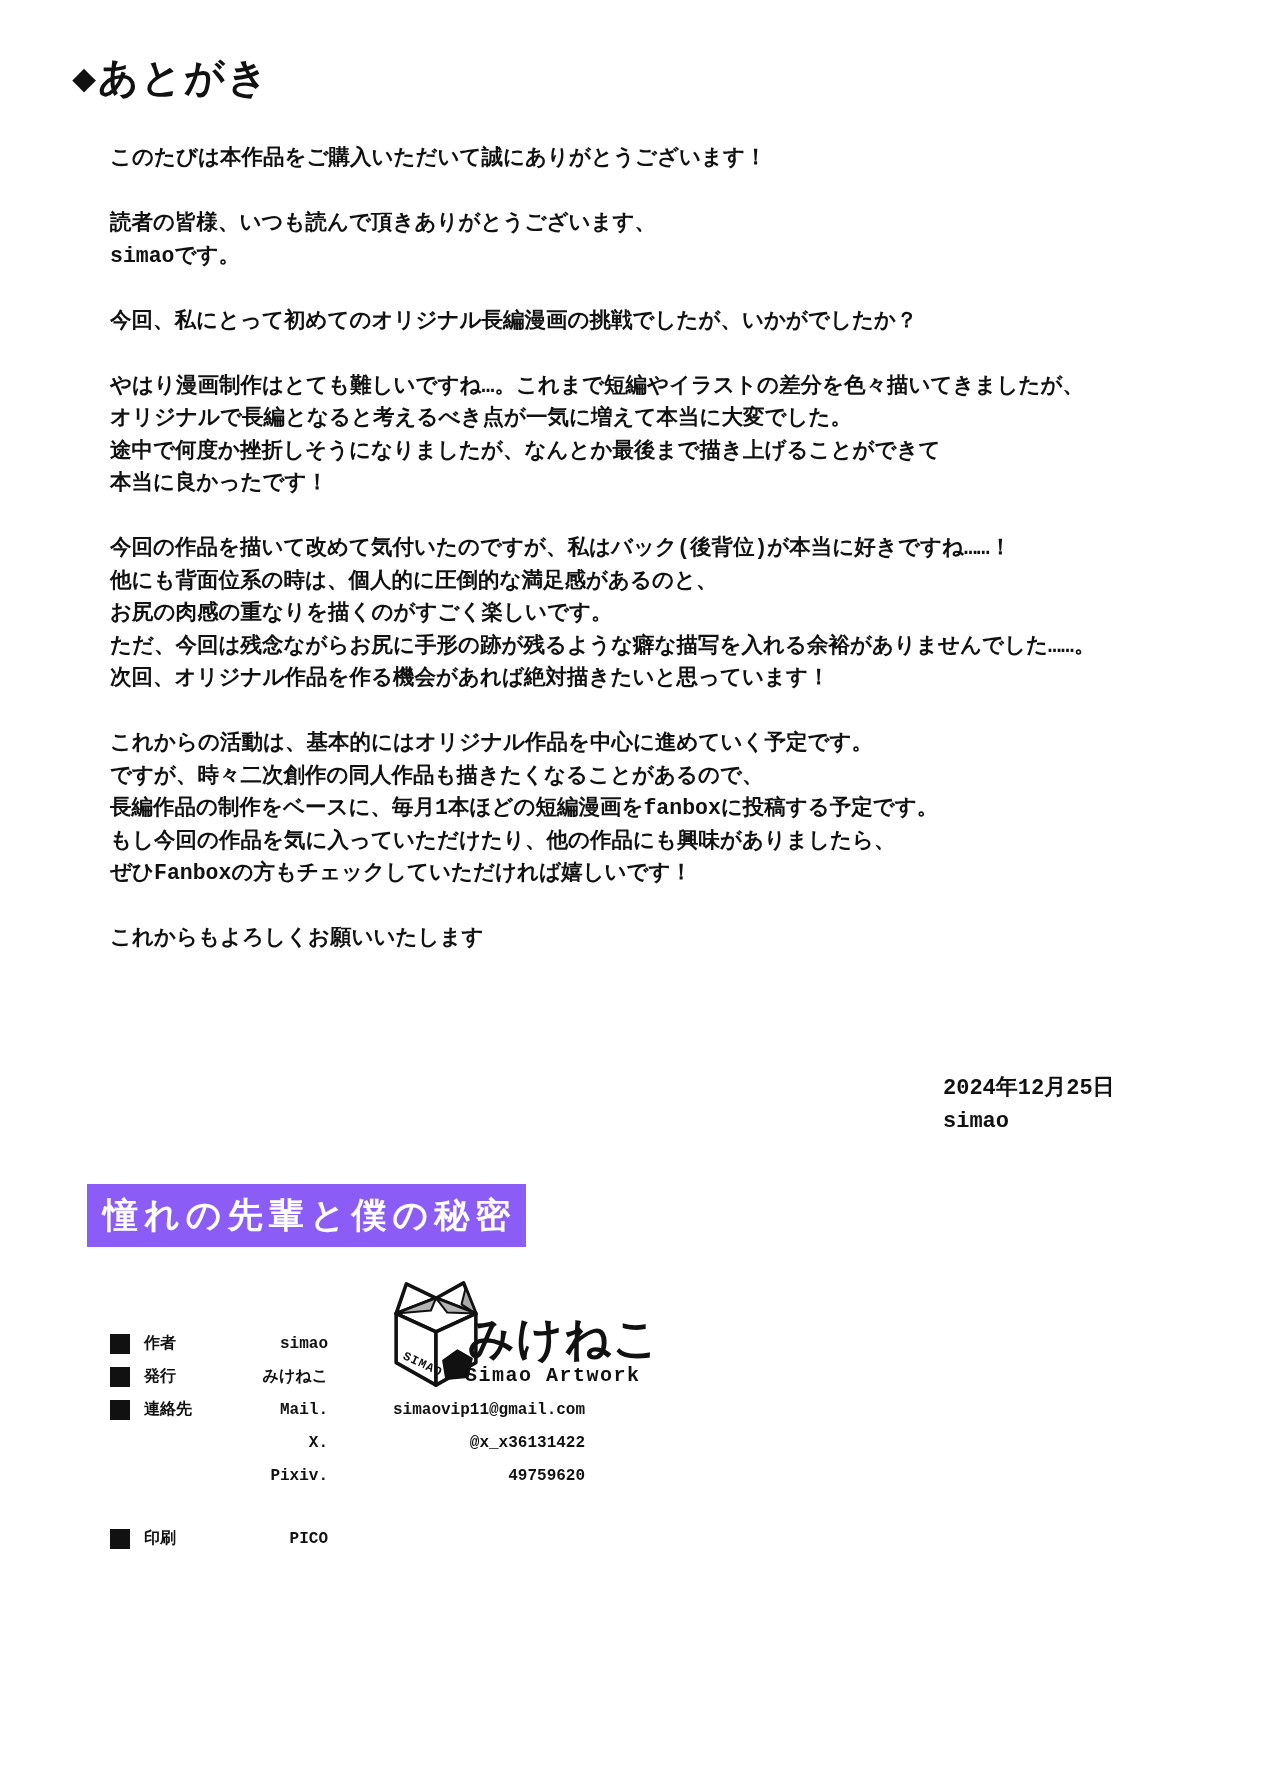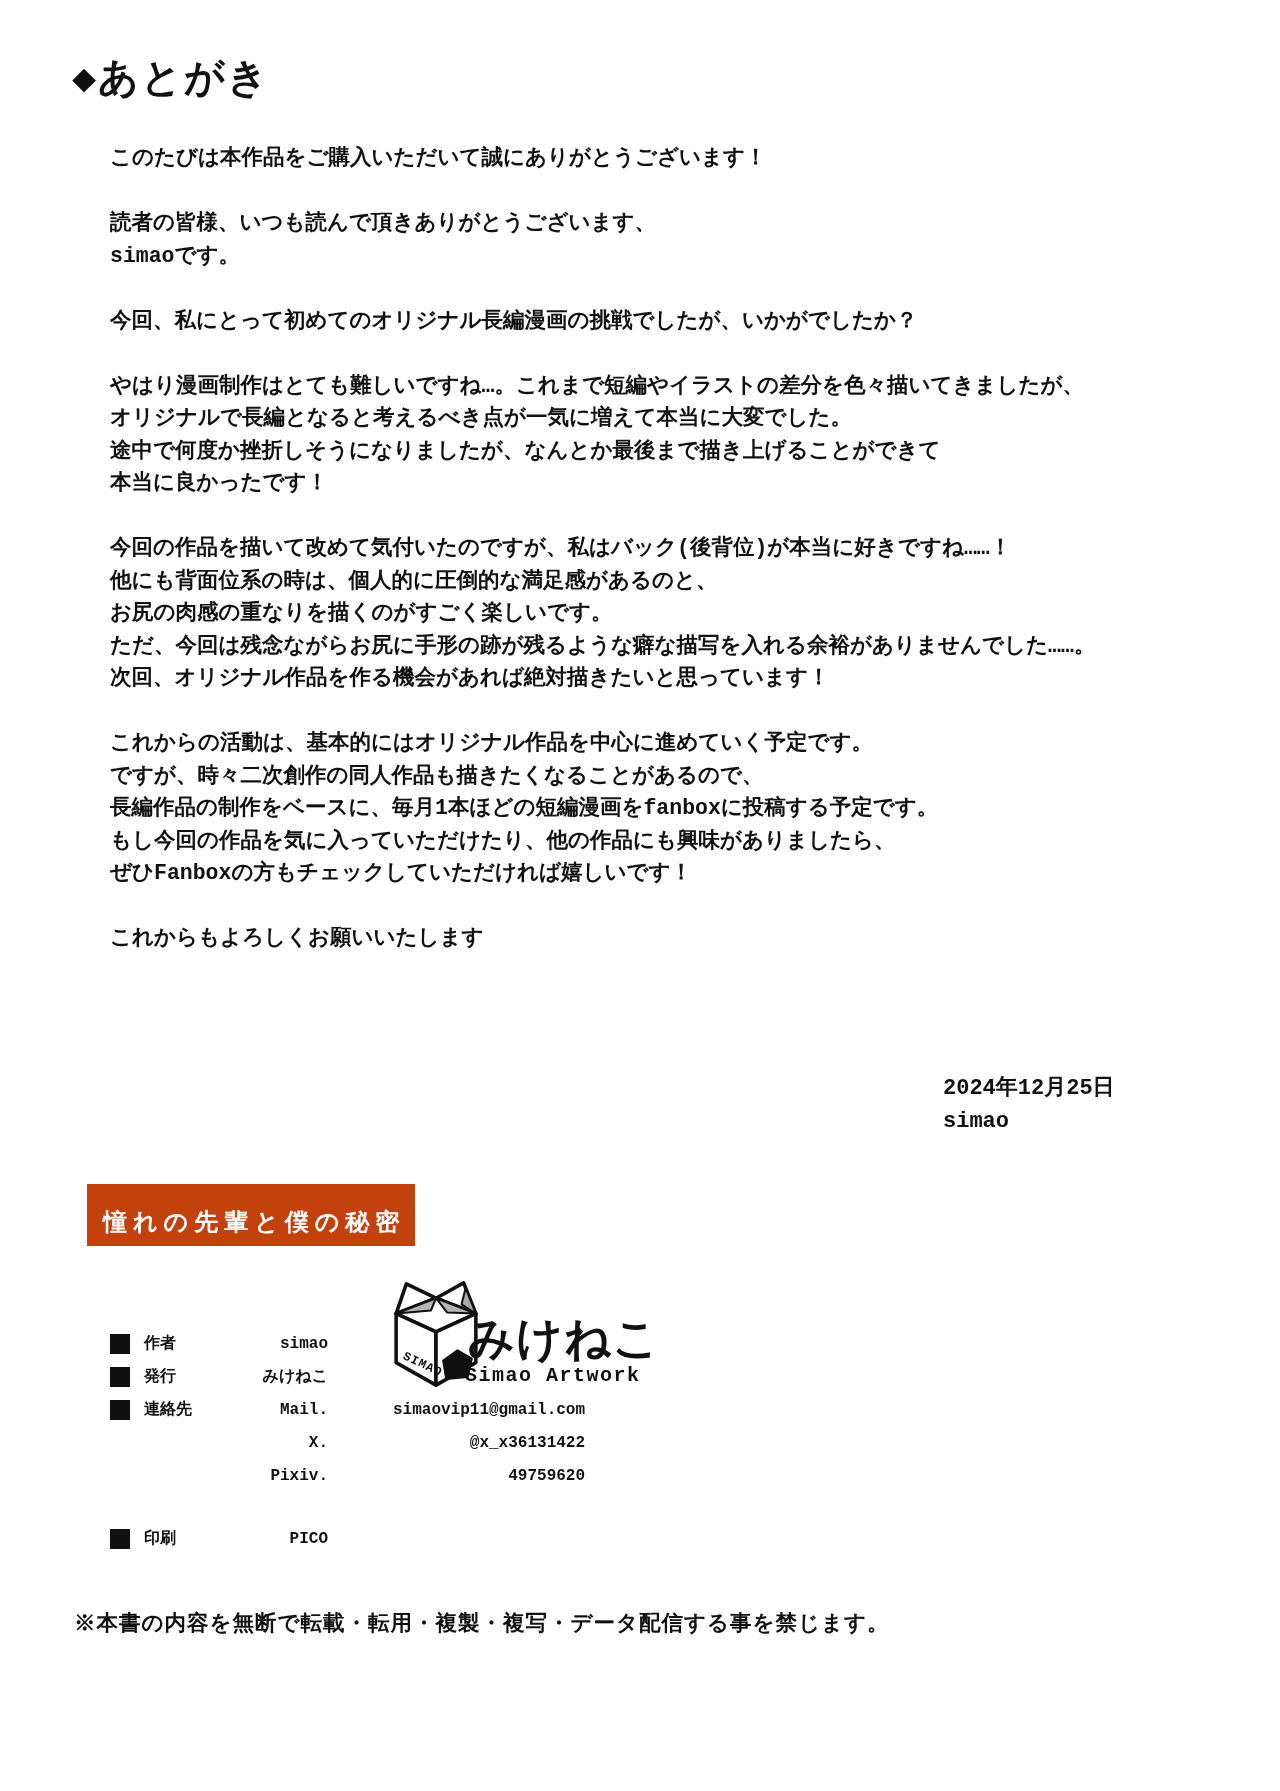--- a/index.html
+++ b/index.html
@@ -23,23 +23,23 @@
     font-size:21.5px; line-height:32.5px;
   }
   .afterword-body p { margin:0 0 32.5px 0; white-space:pre-line; }
   .date-block {
     position:absolute; left:943px; top:1072px;
     font-size:22px; line-height:33px;
   }
   .date-block div { white-space:pre-line; }
   .book-title-banner {
     position:absolute; left:87px; top:1184px;
-    background:#c2410c; color:#ffffff;
-    font-size:24px; letter-spacing:6px;
-    padding:22px 10px 8px 16px;
+    background:#8b5cf6; color:#ffffff;
+    font-size:35px; letter-spacing:6px;
+    padding:8px 10px 8px 16px;
   }
   .book-title-romaji {
     position:absolute; left:90px; top:1240px;
     font-size:21px; letter-spacing:2.6px;
   }
   .credits {
     position:absolute; left:110px; top:1327px;
     font-size:16px;
   }
   .credit-row {
@@ -179,15 +179,14 @@
         <polygon points="45,52 84,34 84,82 45,104" fill="#ffffff"></polygon>
 
         <polygon points="52,80 66,70 80,78 76,96 55,98" fill="#111111" stroke-width="2"></polygon>
       </g>
       <text x="12" y="78" transform="rotate(25 12 78)" font-size="12" font-weight="bold" letter-spacing="1" fill="#111111">SIMAO</text>
     </svg>
     <div class="logo-name">みけねこ</div>
     <div class="logo-subtitle">Simao Artwork</div>
   </div>
 
-  <div class="copyright-notice">※本書の内容を無断で転載・転用・複製・複写・データ配信する事を禁じます。</div>
 
 </div>
 
 </body></html>

